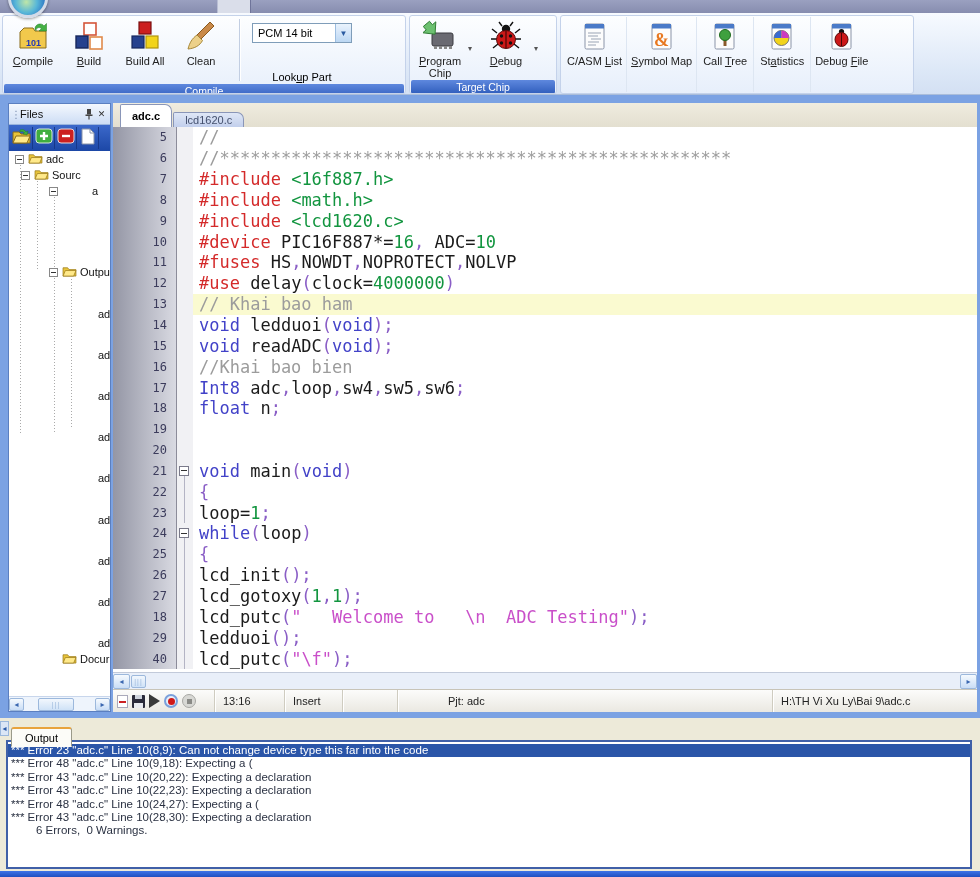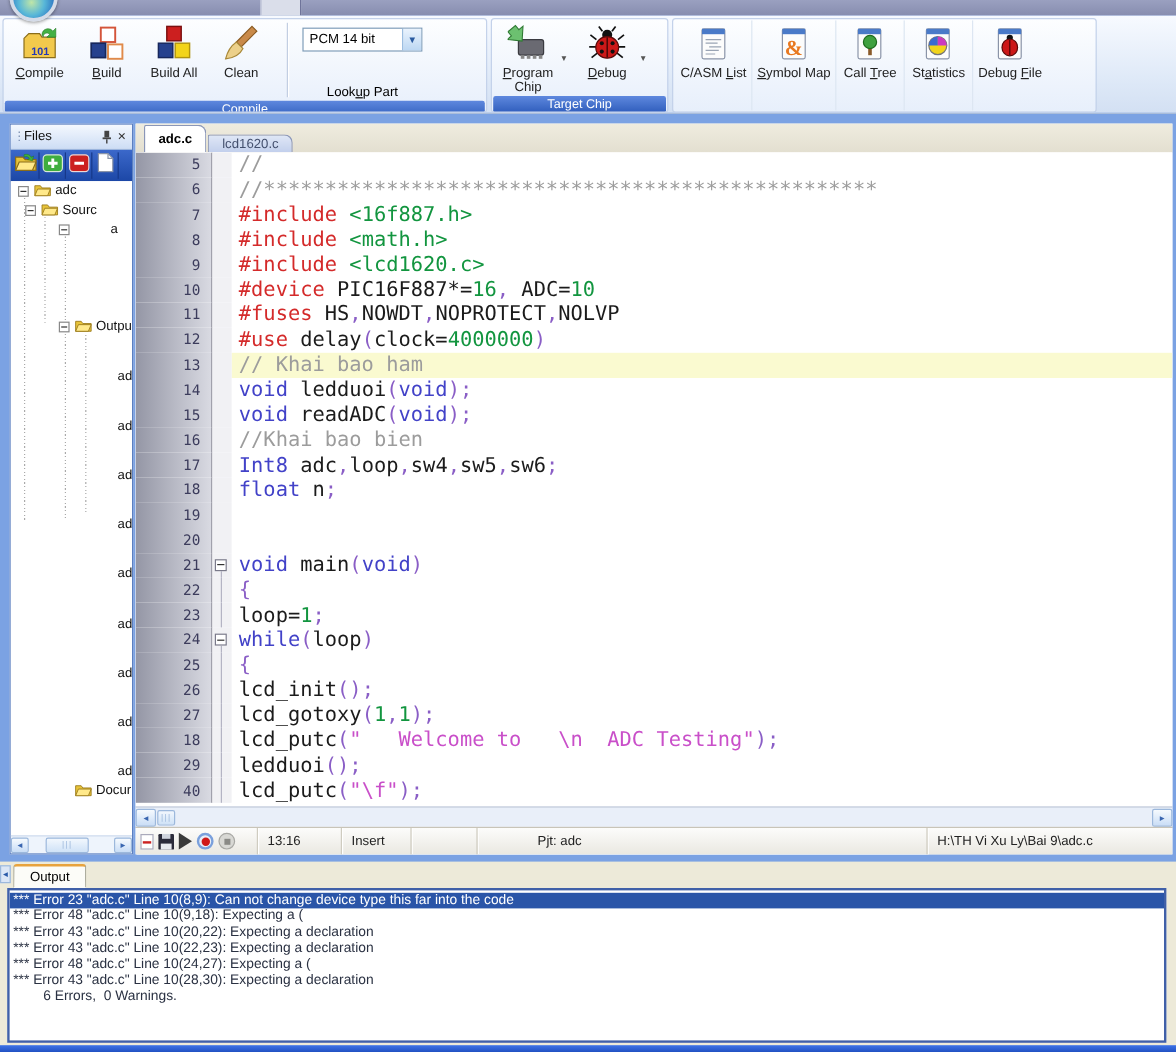--- a/index.html
+++ b/index.html
@@ -108,21 +108,21 @@
   .ico-play { width:0; height:0; border-left:11px solid #3a3a3a; border-top:7px solid transparent; border-bottom:7px solid transparent; }
   .ico-rec { width:14px; height:14px; border-radius:50%; border:2px solid #7aa0dc; background:#e8eef8; position:relative; }
   .ico-rec::after { content:""; position:absolute; left:1.5px; top:1.5px; width:7px; height:7px; border-radius:50%; background:#d01818; }
   .ico-stop { width:14px; height:14px; border-radius:50%; border:1px solid #a8a8a4; background:#d8d8d4; position:relative; }
   .ico-stop::after { content:""; position:absolute; left:3.5px; top:3.5px; width:5px; height:5px; background:#8a8a86; }
 
   
   .output { position:absolute; left:0; top:718px; width:980px; height:159px; background:#edead9; }
   .mini-arrow { position:absolute; left:0; top:3px; width:9px; height:15px; background:#dbe6f6; border:1px solid #9cb8dc;
                 color:#2a5aa8; font-size:8px; display:flex; align-items:center; justify-content:center; }
-  .output-tabrow { height:22px; display:flex; align-items:flex-end; padding-left:11px; }
+  .output-tabrow { height:38px; display:flex; align-items:center; padding-left:11px; }
   .output-tab { height:20px; background:#fcfcf8; border:1px solid #9a9a8a; border-bottom-color:#fcfcf8;
                 border-top:2px solid #e8a33d; border-radius:3px 3px 0 0; padding:0 13px; font-size:11px;
                 display:flex; align-items:center; position:relative; z-index:2; }
   .output-box { position:absolute; left:6px; top:22px; width:966px; height:129px; background:#fff;
                 border:2px solid #4060a8; overflow:hidden; font-size:11.5px; color:#2a3142; padding-top:2px; }
   .oline { height:13.4px; line-height:13.4px; padding-left:3px; white-space:pre; }
   .oline.sel { background:#2a55a8; color:#fff; }
   .oline.summary { padding-left:28px; }
 
   .bottom-strip { position:absolute; left:0; bottom:0; width:980px; height:6px; background:linear-gradient(#3e73e8,#1f4fc0); }

